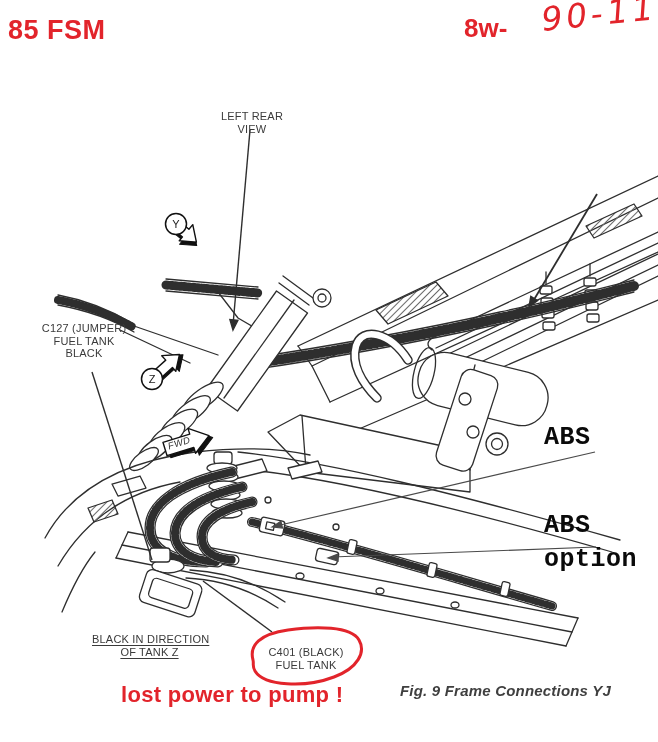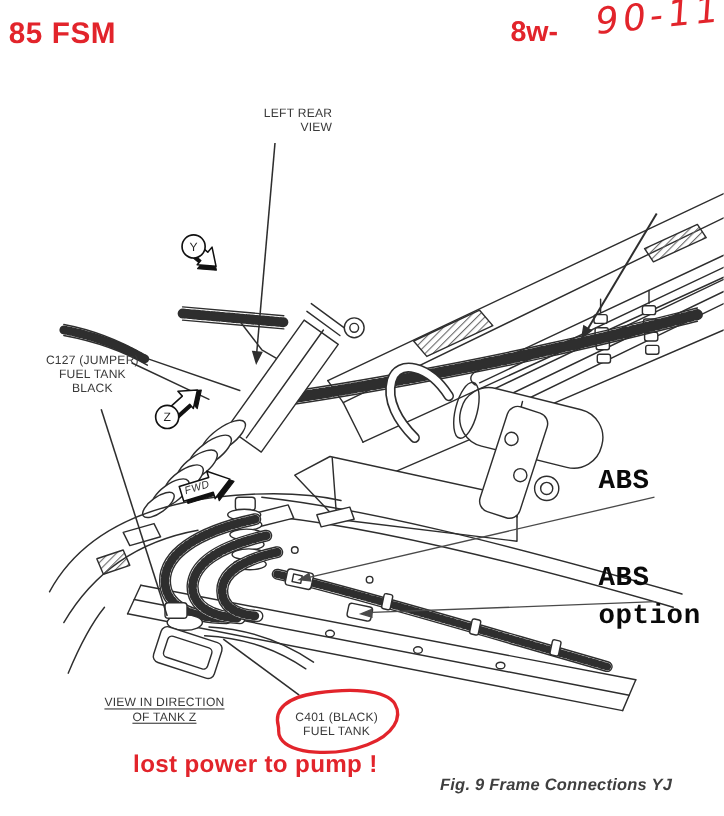--- a/index.html
+++ b/index.html
@@ -14,23 +14,23 @@
   .fsm{left:8px;top:15px;font-size:27px;letter-spacing:.5px;}
   .pageref{left:464px;top:13px;font-size:26px;}
   .handwritten{left:541px;top:-6px;font-size:33px;font-weight:normal;
        font-family:"DejaVu Sans", sans-serif;color:#e2242b;
        transform:rotate(-6deg) skewX(-10deg);letter-spacing:4px;}
   .abs-note{position:absolute;color:#0a0a0a;font-weight:bold;font-size:25px;line-height:34px;
        letter-spacing:.5px;font-family:Liberation Mono, monospace;}
   .abs-upper{left:544px;top:421px;}
   .abs-lower{left:544px;top:509px;}
   .lost-power{left:121px;top:682px;font-size:22px;letter-spacing:.3px;}
-  .caption{position:absolute;left:400px;top:705px;color:#3f3f3f;font-weight:bold;
+  .caption{position:absolute;left:400px;top:682px;color:#3f3f3f;font-weight:bold;
        font-style:italic;font-size:15px;letter-spacing:.2px;}
-  .lbl-shock{left:202px;top:97px;width:100px;text-align:right;}
+  .lbl-shock{left:202px;top:110px;width:100px;}
   .lbl-c127{left:34px;top:322px;width:100px;}
   .lbl-view{left:92px;top:633px;width:115px;}
   .lbl-c401{left:256px;top:646px;width:100px;}
 </style>
 </head>
 <body>
 
 <div id="stage">
 
   <svg id="artwork" viewBox="0 0 658 742" xmlns="http://www.w3.org/2000/svg">
@@ -241,21 +241,21 @@
     <div>VIEW</div>
   </div>
 
   <div class="lbl lbl-c127">
     <div>C127 (JUMPER)</div>
     <div>FUEL TANK</div>
     <div>BLACK</div>
   </div>
 
   <div class="lbl lbl-view underlined">
-    <div>VIEW IN DIRECTION</div>
+    <div>BLACK IN DIRECTION</div>
     <div>OF TANK Z</div>
   </div>
 
   <div class="lbl lbl-c401">
     <div>C401 (BLACK)</div>
     <div>FUEL TANK</div>
   </div>
 
   <div class="abs-note abs-upper">ABS</div>
 

